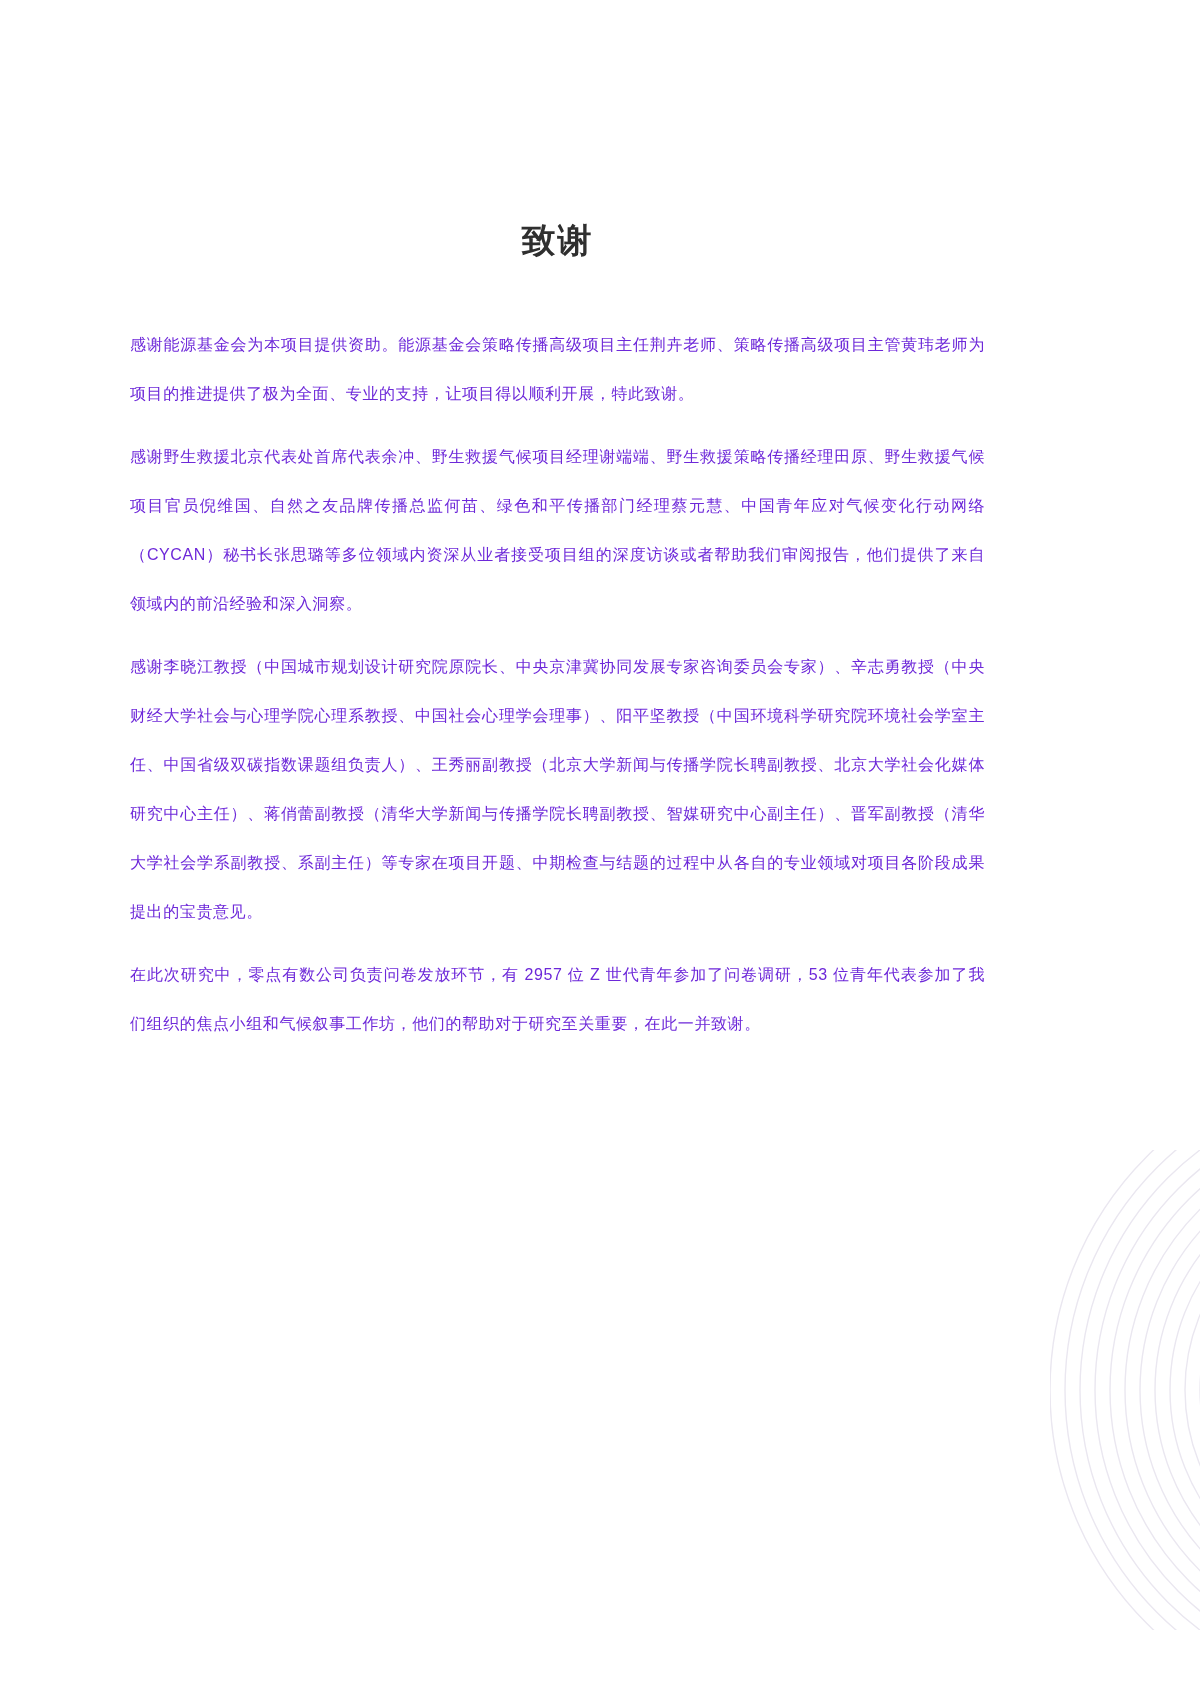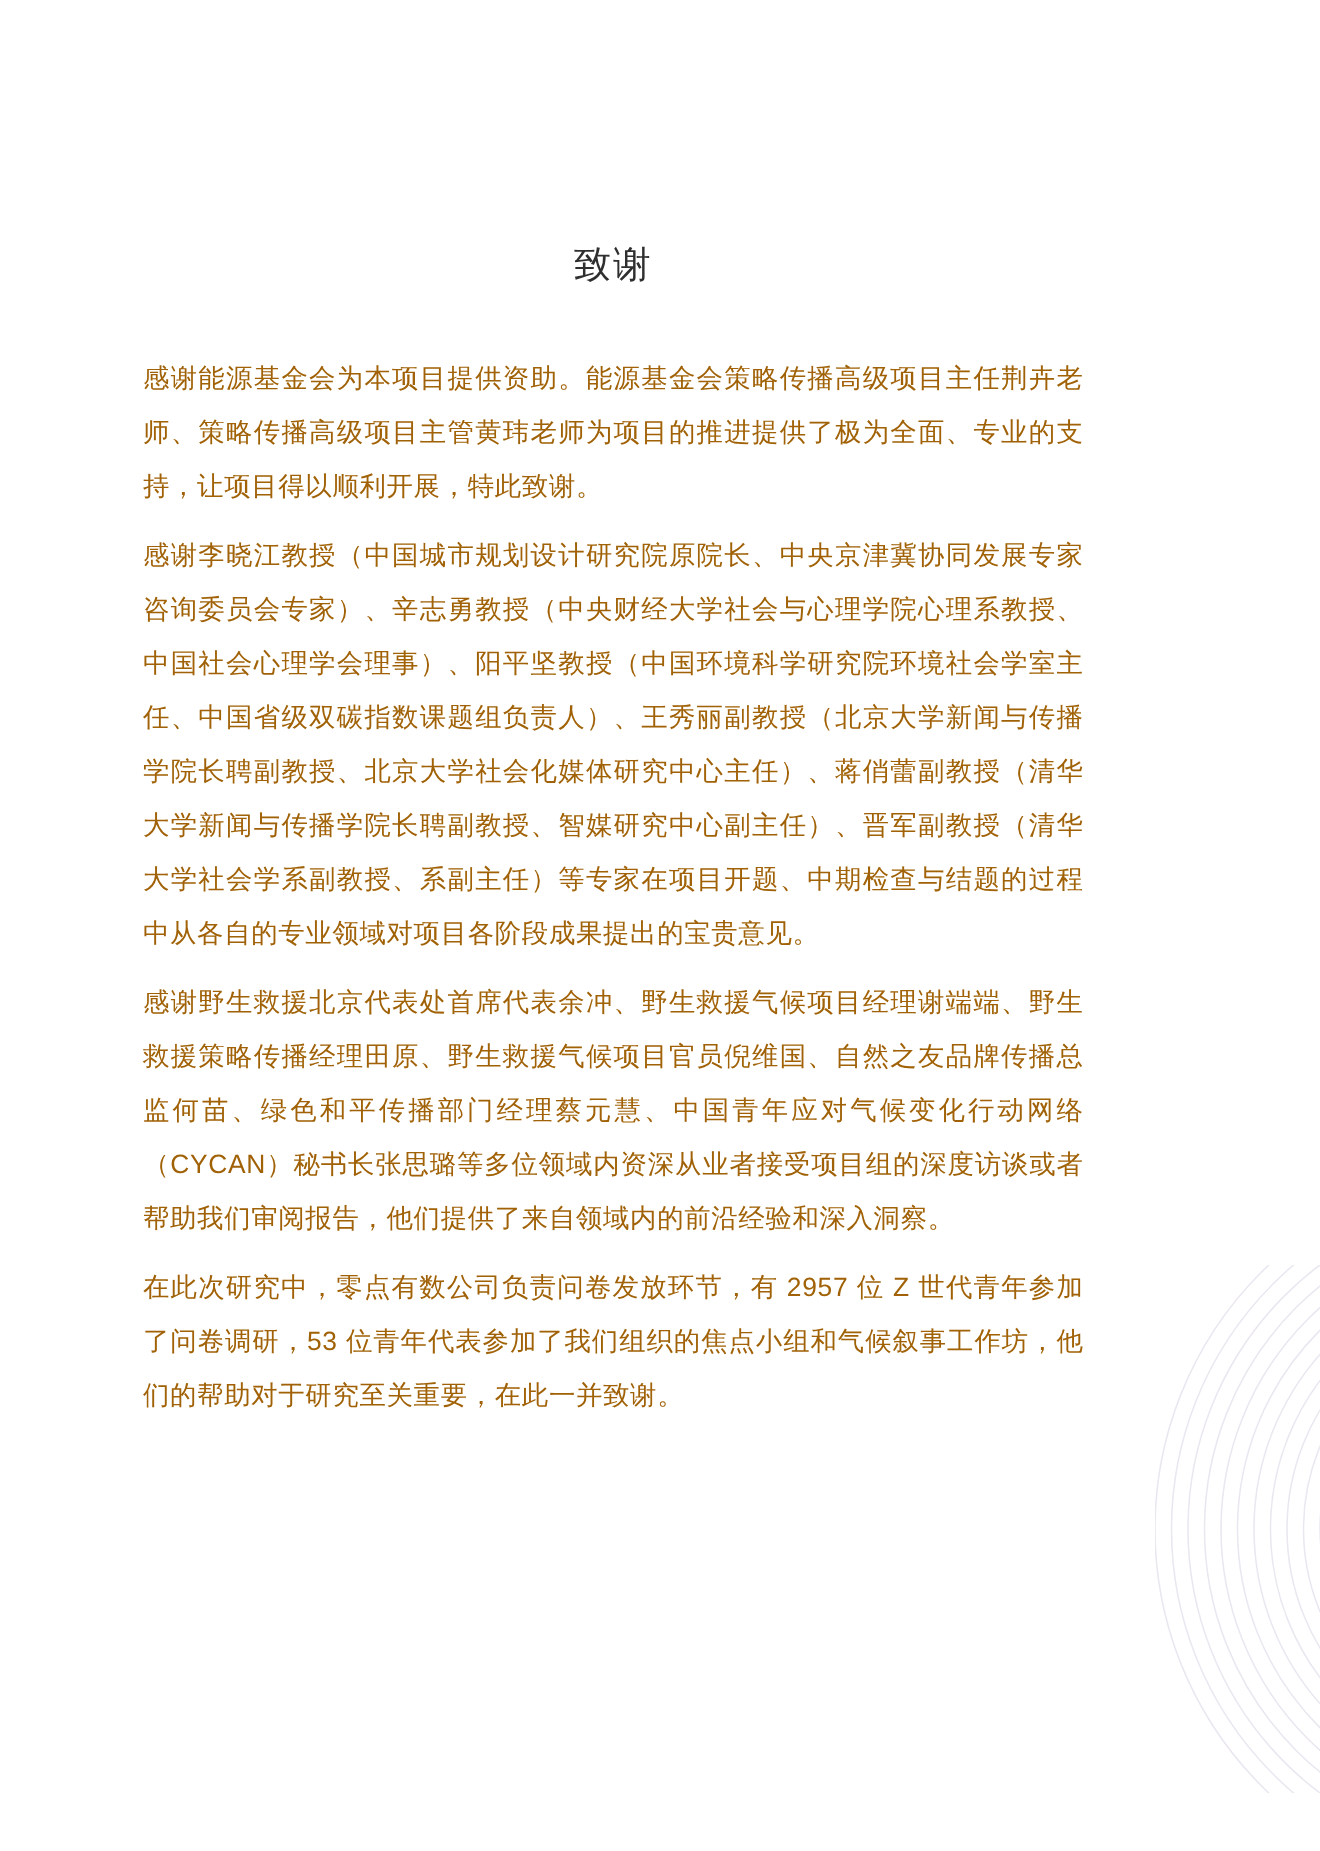--- a/index.html
+++ b/index.html
@@ -17,29 +17,29 @@
     overflow: hidden;
   }
   .content {
     position: relative;
     z-index: 2;
     padding: 218px 215px 0 130px; 
   }
   .doc-title {
     text-align: center;
     font-size: 34px;
-    font-weight: 400;
+    font-weight: 700;
     color: #2f2f2f;
     letter-spacing: 2px;
     margin-bottom: 56px;
   }
   .doc-paragraph {
-    font-size: 24px;
+    font-size: 16px;
     line-height: 49px;
-    color: #a16207;
+    color: #6d28d9;
     text-align: justify;
     text-justify: inter-ideograph;
     letter-spacing: 0.6px;
     margin-bottom: 14px;
   }
   .doc-paragraph:last-child { margin-bottom: 0; }
   .deco-arcs {
     position: absolute;
     right: 0;
     top: 1150px;
@@ -50,23 +50,23 @@
 </head>
 <body>
 
 <div class="page">
 
   <div class="content">
     <h1 class="doc-title">致谢</h1>
 
     <p class="doc-paragraph">感谢能源基金会为本项目提供资助。能源基金会策略传播高级项目主任荆卉老师、策略传播高级项目主管黄玮老师为项目的推进提供了极为全面、专业的支持，让项目得以顺利开展，特此致谢。</p>
 
+    <p class="doc-paragraph">感谢野生救援北京代表处首席代表余冲、野生救援气候项目经理谢端端、野生救援策略传播经理田原、野生救援气候项目官员倪维国、自然之友品牌传播总监何苗、绿色和平传播部门经理蔡元慧、中国青年应对气候变化行动网络（CYCAN）秘书长张思璐等多位领域内资深从业者接受项目组的深度访谈或者帮助我们审阅报告，他们提供了来自领域内的前沿经验和深入洞察。</p>
+
     <p class="doc-paragraph">感谢李晓江教授（中国城市规划设计研究院原院长、中央京津冀协同发展专家咨询委员会专家）、辛志勇教授（中央财经大学社会与心理学院心理系教授、中国社会心理学会理事）、阳平坚教授（中国环境科学研究院环境社会学室主任、中国省级双碳指数课题组负责人）、王秀丽副教授（北京大学新闻与传播学院长聘副教授、北京大学社会化媒体研究中心主任）、蒋俏蕾副教授（清华大学新闻与传播学院长聘副教授、智媒研究中心副主任）、晋军副教授（清华大学社会学系副教授、系副主任）等专家在项目开题、中期检查与结题的过程中从各自的专业领域对项目各阶段成果提出的宝贵意见。</p>
-
-    <p class="doc-paragraph">感谢野生救援北京代表处首席代表余冲、野生救援气候项目经理谢端端、野生救援策略传播经理田原、野生救援气候项目官员倪维国、自然之友品牌传播总监何苗、绿色和平传播部门经理蔡元慧、中国青年应对气候变化行动网络（CYCAN）秘书长张思璐等多位领域内资深从业者接受项目组的深度访谈或者帮助我们审阅报告，他们提供了来自领域内的前沿经验和深入洞察。</p>
 
     <p class="doc-paragraph">在此次研究中，零点有数公司负责问卷发放环节，有 2957 位 Z 世代青年参加了问卷调研，53 位青年代表参加了我们组织的焦点小组和气候叙事工作坊，他们的帮助对于研究至关重要，在此一并致谢。</p>
   </div>
 
   <svg class="deco-arcs" width="150" height="480" viewBox="0 0 150 480" aria-hidden="true">
     <g fill="none" stroke="#eae7f0" stroke-width="1.4">
       <circle cx="330" cy="240" r="180"></circle>
       <circle cx="330" cy="240" r="195"></circle>
       <circle cx="330" cy="240" r="210"></circle>
       <circle cx="330" cy="240" r="225"></circle>

